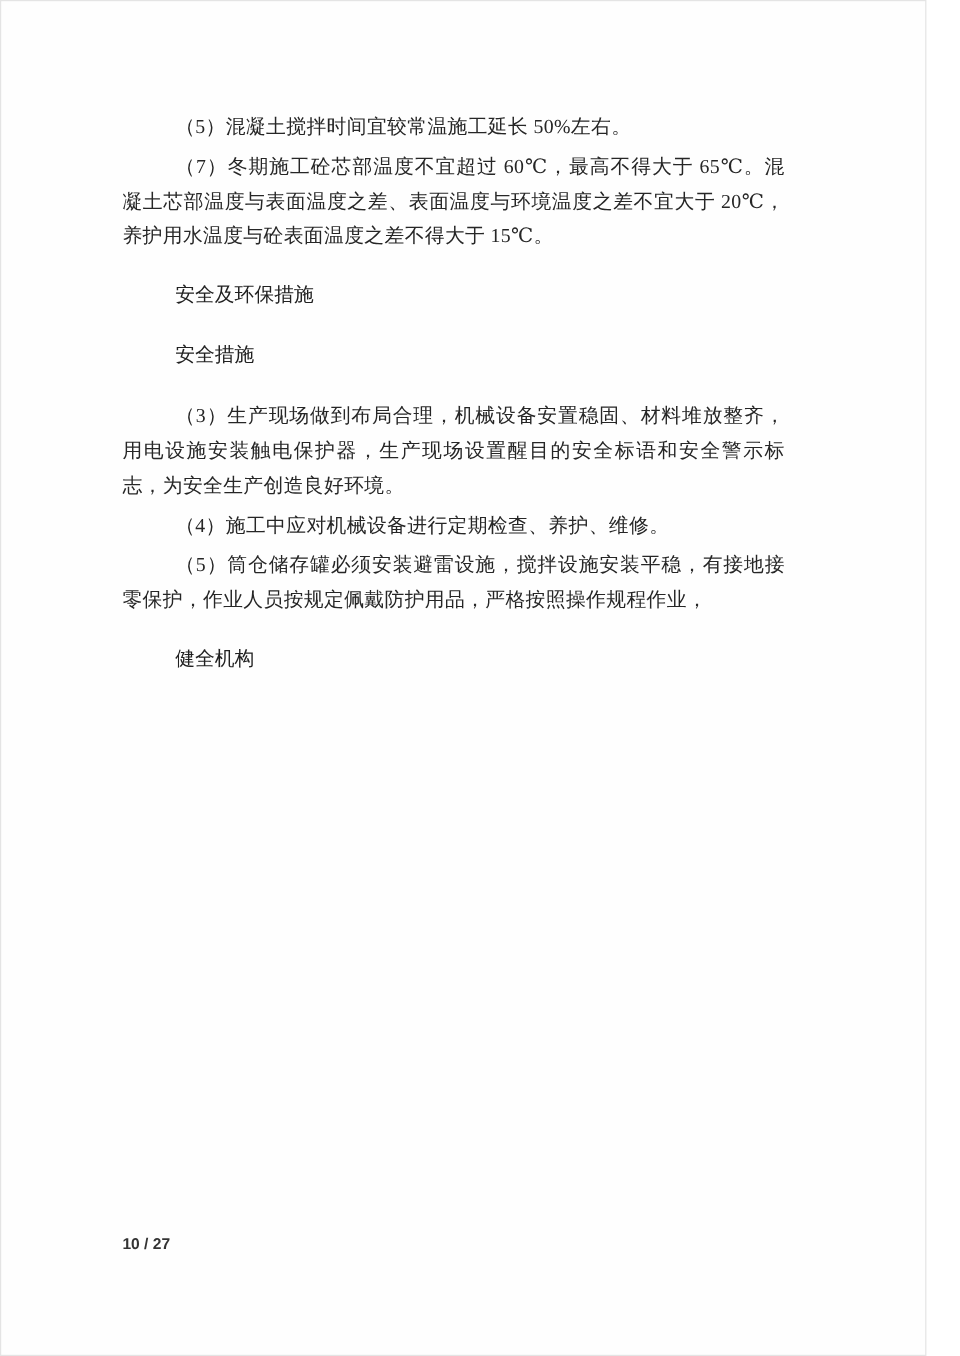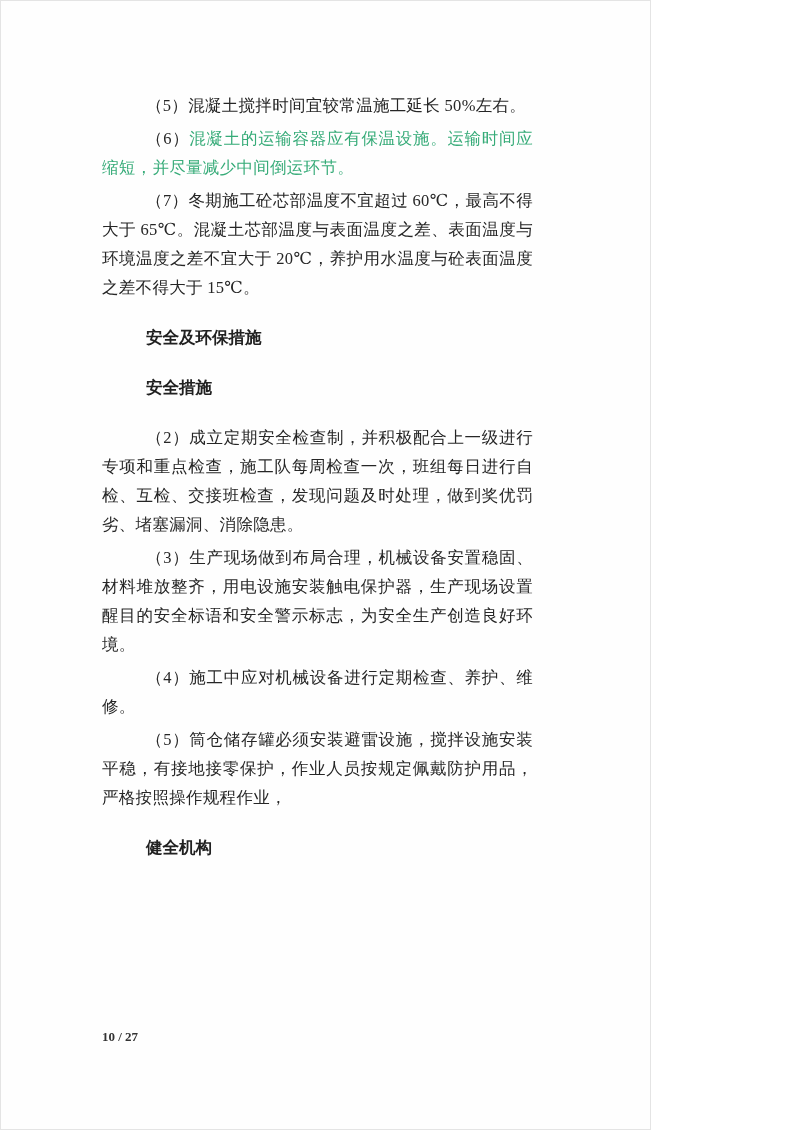--- a/index.html
+++ b/index.html
@@ -2,21 +2,21 @@
 <html style="--green: #36ab78; --text: #262626;"><head>
 <meta charset="utf-8">
 <style>
   html, body {
     margin: 0;
     padding: 0;
     background: #ffffff;
   }
   .page {
     position: relative;
-    width: 651px;
+    width: 772px;
     height: 1130px;
     box-sizing: border-box;
     background: #fefefe;
     border: 1px solid #e4e4e4;
     font-family: "Liberation Serif", "DejaVu Serif", serif;
     color: var(--text, #262626);
     overflow: hidden;
   }
   .content {
     box-sizing: border-box;
@@ -33,51 +33,49 @@
     letter-spacing: 0.3px;
   }
   .green-run {
     color: var(--green, #36ab78);
   }
   .heading {
     margin: 21px 0 21px 0;
     padding-left: 44px;
     font-size: 16.5px;
     line-height: 29px;
-    font-weight: bold;
+    font-weight: normal;
     font-family: "Liberation Sans", "DejaVu Sans", sans-serif;
     color: #212121;
   }
   .footer {
     position: absolute;
     left: 101px;
     top: 1028px;
     font-size: 13px;
     font-weight: bold;
     color: #333333;
-    font-family: Liberation Serif, serif;
+    font-family: Liberation Sans, sans-serif;
   }
 </style>
 </head>
 <body>
 
 <div class="page">
   <div class="content">
 
     <p class="para">（5）混凝土搅拌时间宜较常温施工延长 50%左右。</p>
 
-    <p class="para"><span>（6）</span><span class="green-run">混凝土的运输容器应有保温设施。运输时间应缩短，并尽量减少中间倒运环节。</span></p>
 
     <p class="para">（7）冬期施工砼芯部温度不宜超过 60℃，最高不得大于 65℃。混凝土芯部温度与表面温度之差、表面温度与环境温度之差不宜大于 20℃，养护用水温度与砼表面温度之差不得大于 15℃。</p>
 
     <h3 class="heading">安全及环保措施</h3>
 
     <h3 class="heading">安全措施</h3>
 
-    <p class="para">（2）成立定期安全检查制，并积极配合上一级进行专项和重点检查，施工队每周检查一次，班组每日进行自检、互检、交接班检查，发现问题及时处理，做到奖优罚劣、堵塞漏洞、消除隐患。</p>
     <p class="para">（3）生产现场做到布局合理，机械设备安置稳固、材料堆放整齐，用电设施安装触电保护器，生产现场设置醒目的安全标语和安全警示标志，为安全生产创造良好环境。</p>
     <p class="para">（4）施工中应对机械设备进行定期检查、养护、维修。</p>
     <p class="para">（5）筒仓储存罐必须安装避雷设施，搅拌设施安装平稳，有接地接零保护，作业人员按规定佩戴防护用品，严格按照操作规程作业，</p>
 
     <h3 class="heading">健全机构</h3>
 
 
   </div>
 
   <div class="footer">10 / 27</div>

